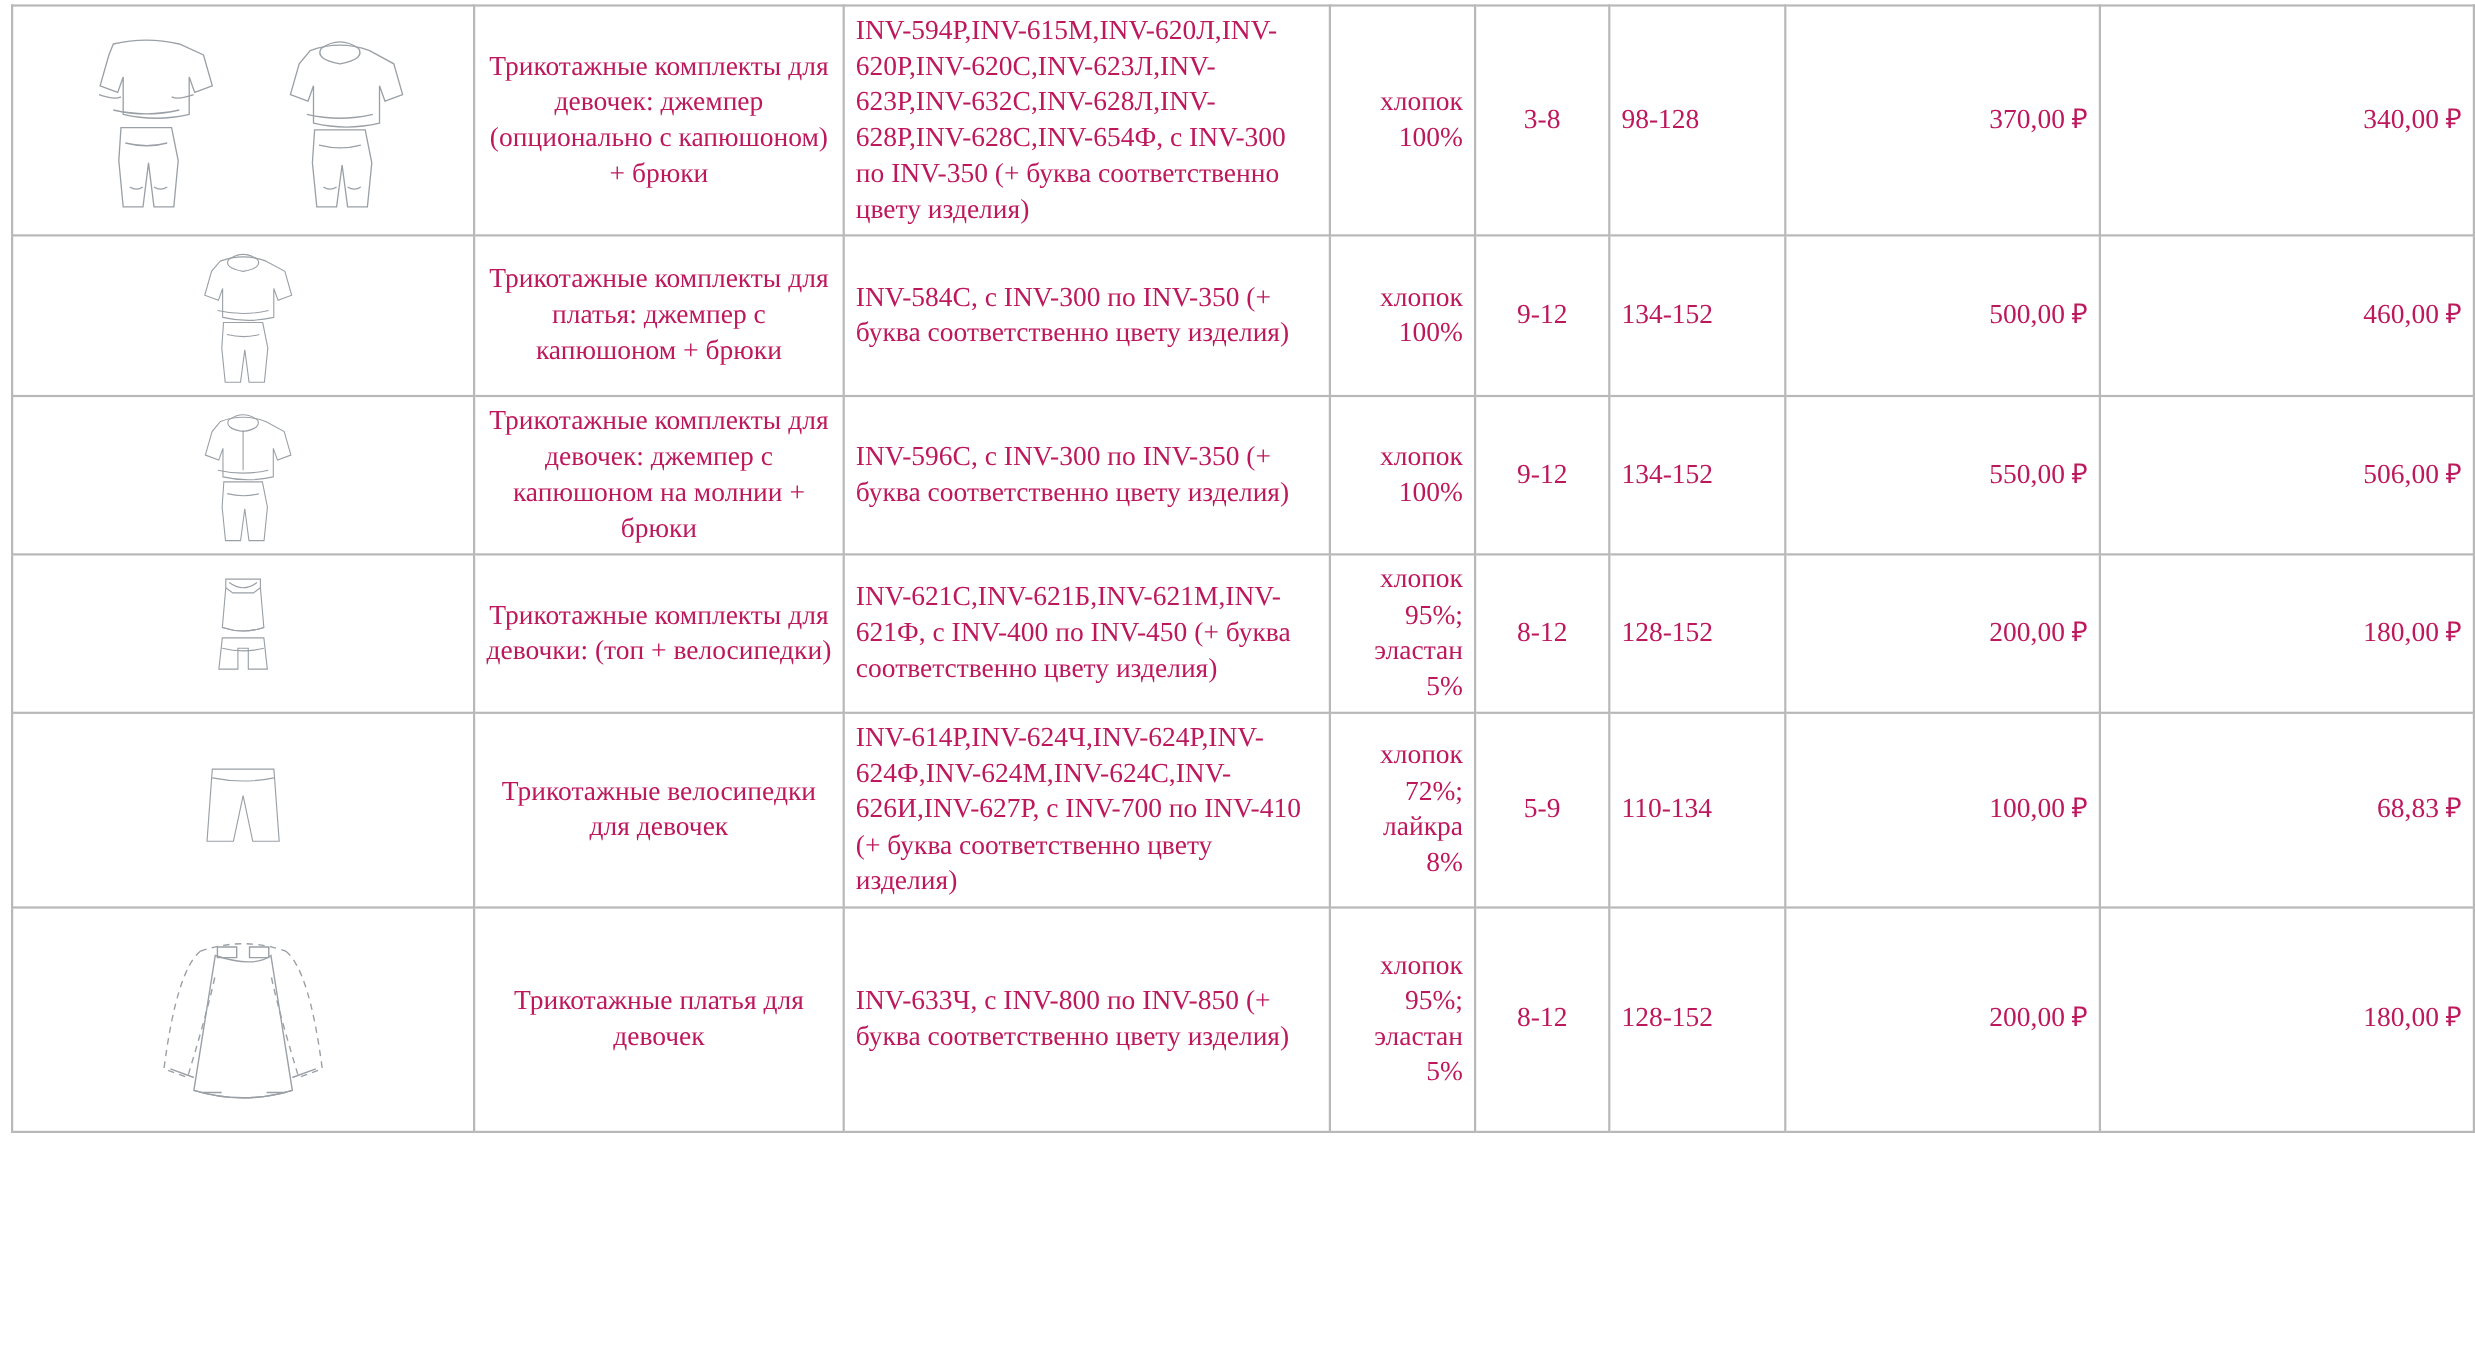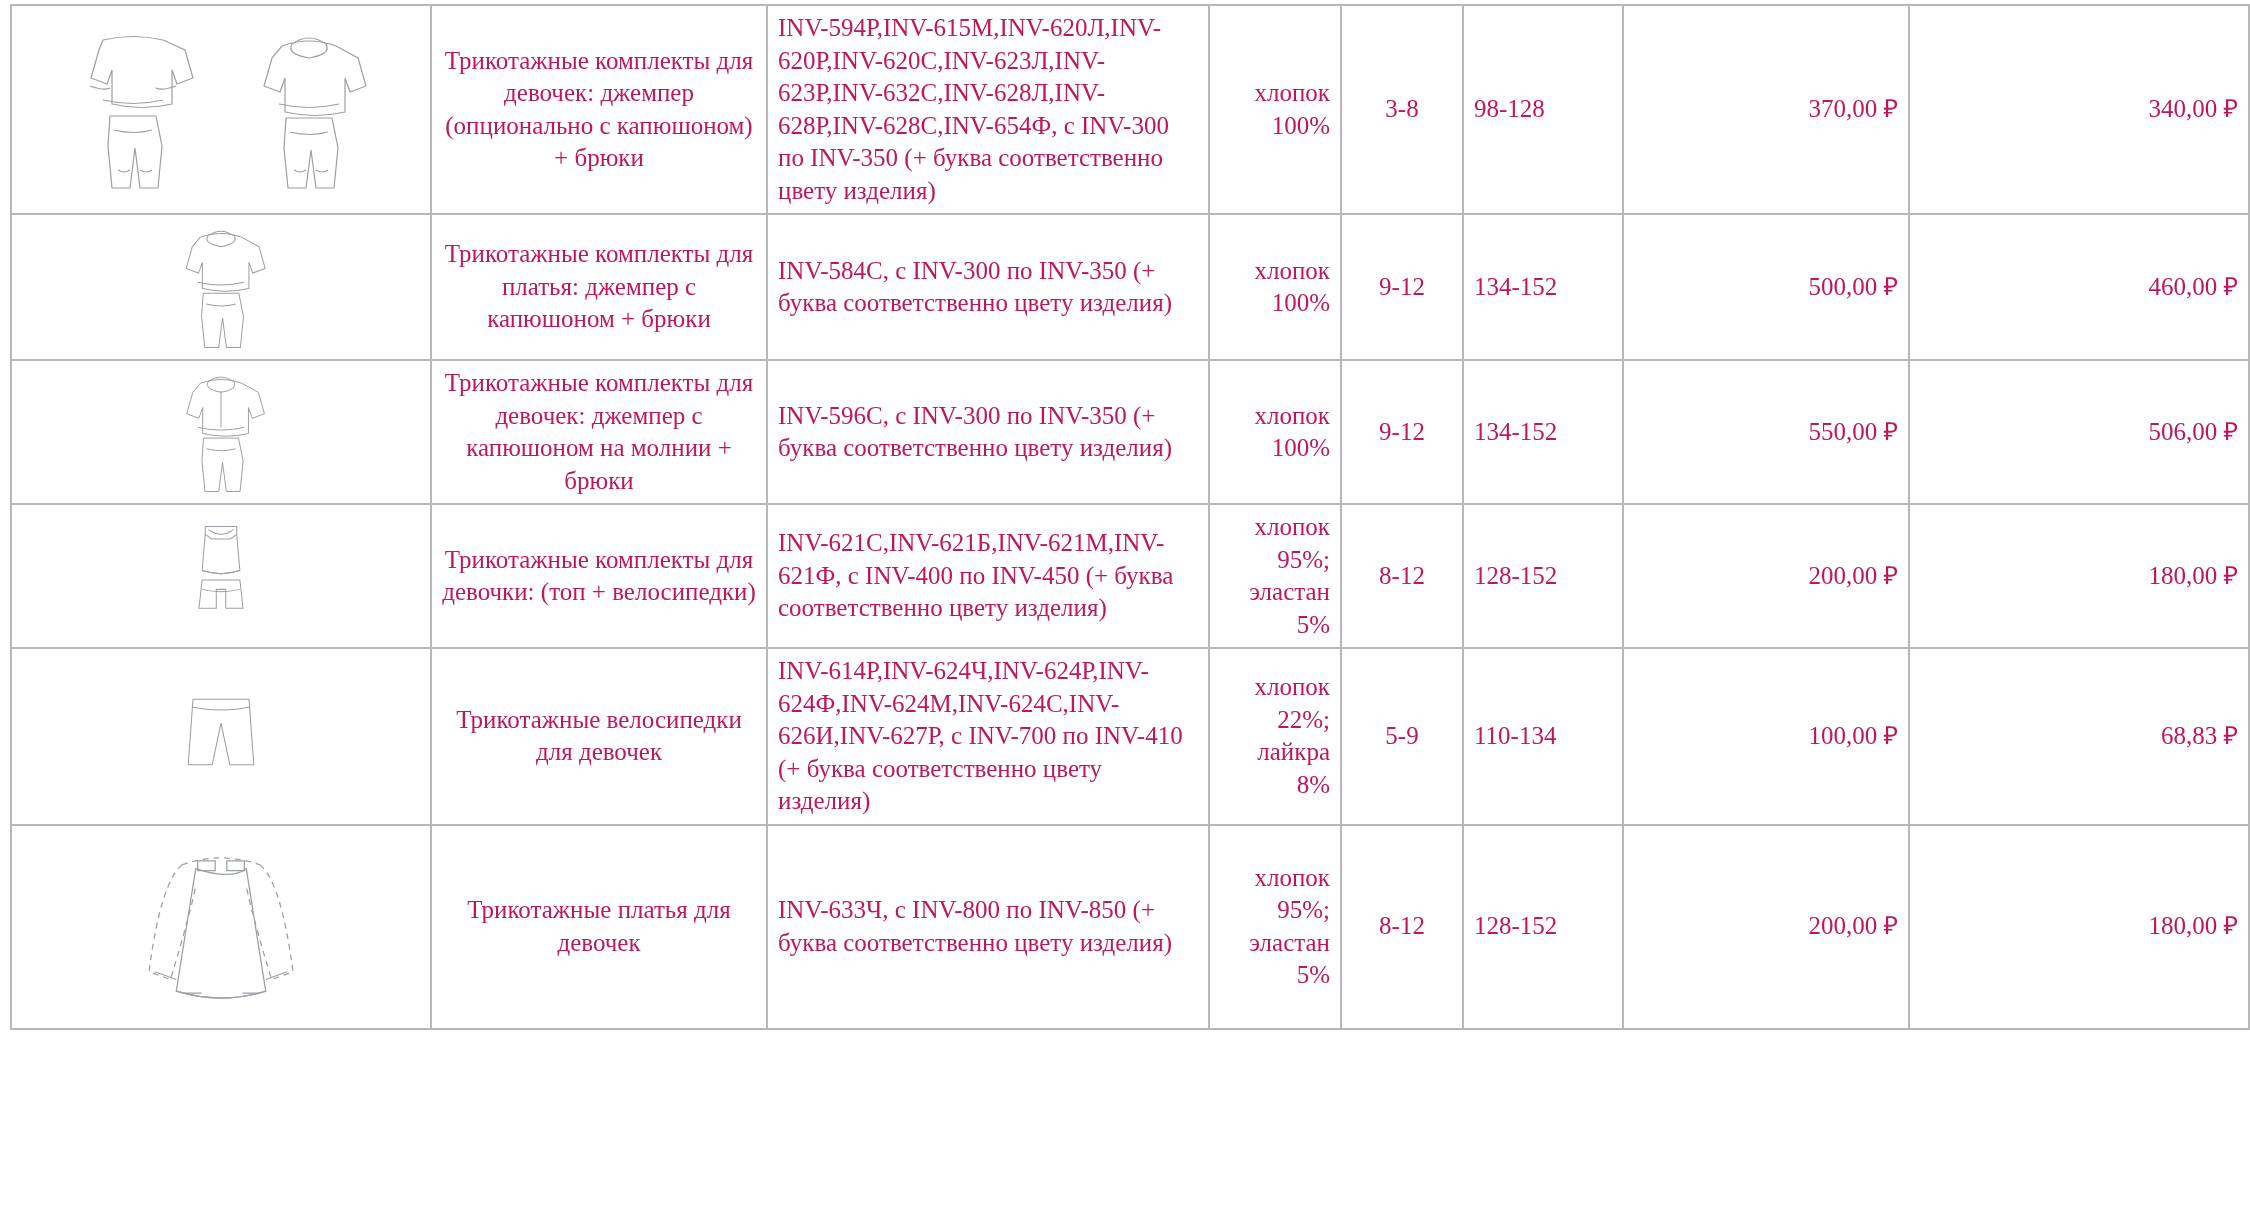--- a/index.html
+++ b/index.html
@@ -188,21 +188,21 @@
         <td class="cell-img">
           <div class="img-wrap">
             <svg class="sketch" width="108" height="96" viewBox="0 0 130 120" fill="none" stroke="#9aa0a6" stroke-width="1.3">
               <path d="M30 14 h70 l6 82 h-30 l-11 -52 -11 52 h-30 z"></path>
               <path d="M30 24 q35 7 70 0"></path>
             </svg>
           </div>
         </td>
         <td class="cell-name">Трикотажные велосипедки для девочек</td>
         <td class="cell-art">INV-614Р,INV-624Ч,INV-624Р,INV-624Ф,INV-624М,INV-624С,INV-626И,INV-627Р, с INV-700 по INV-410 (+ буква соответственно цвету изделия)</td>
-        <td class="cell-comp">хлопок 22%; лайкра 8%</td>
+        <td class="cell-comp">хлопок 72%; лайкра 8%</td>
         <td class="cell-age">5-9</td>
         <td class="cell-size">110-134</td>
         <td class="cell-price">100,00 ₽</td>
         <td class="cell-price">68,83 ₽</td>
       </tr>
 
       <tr class="r5">
         <td class="cell-img">
           <div class="img-wrap">
             <svg class="sketch" width="214" height="180" viewBox="0 0 220 180" fill="none" stroke="#9aa0a6" stroke-width="1.3">

